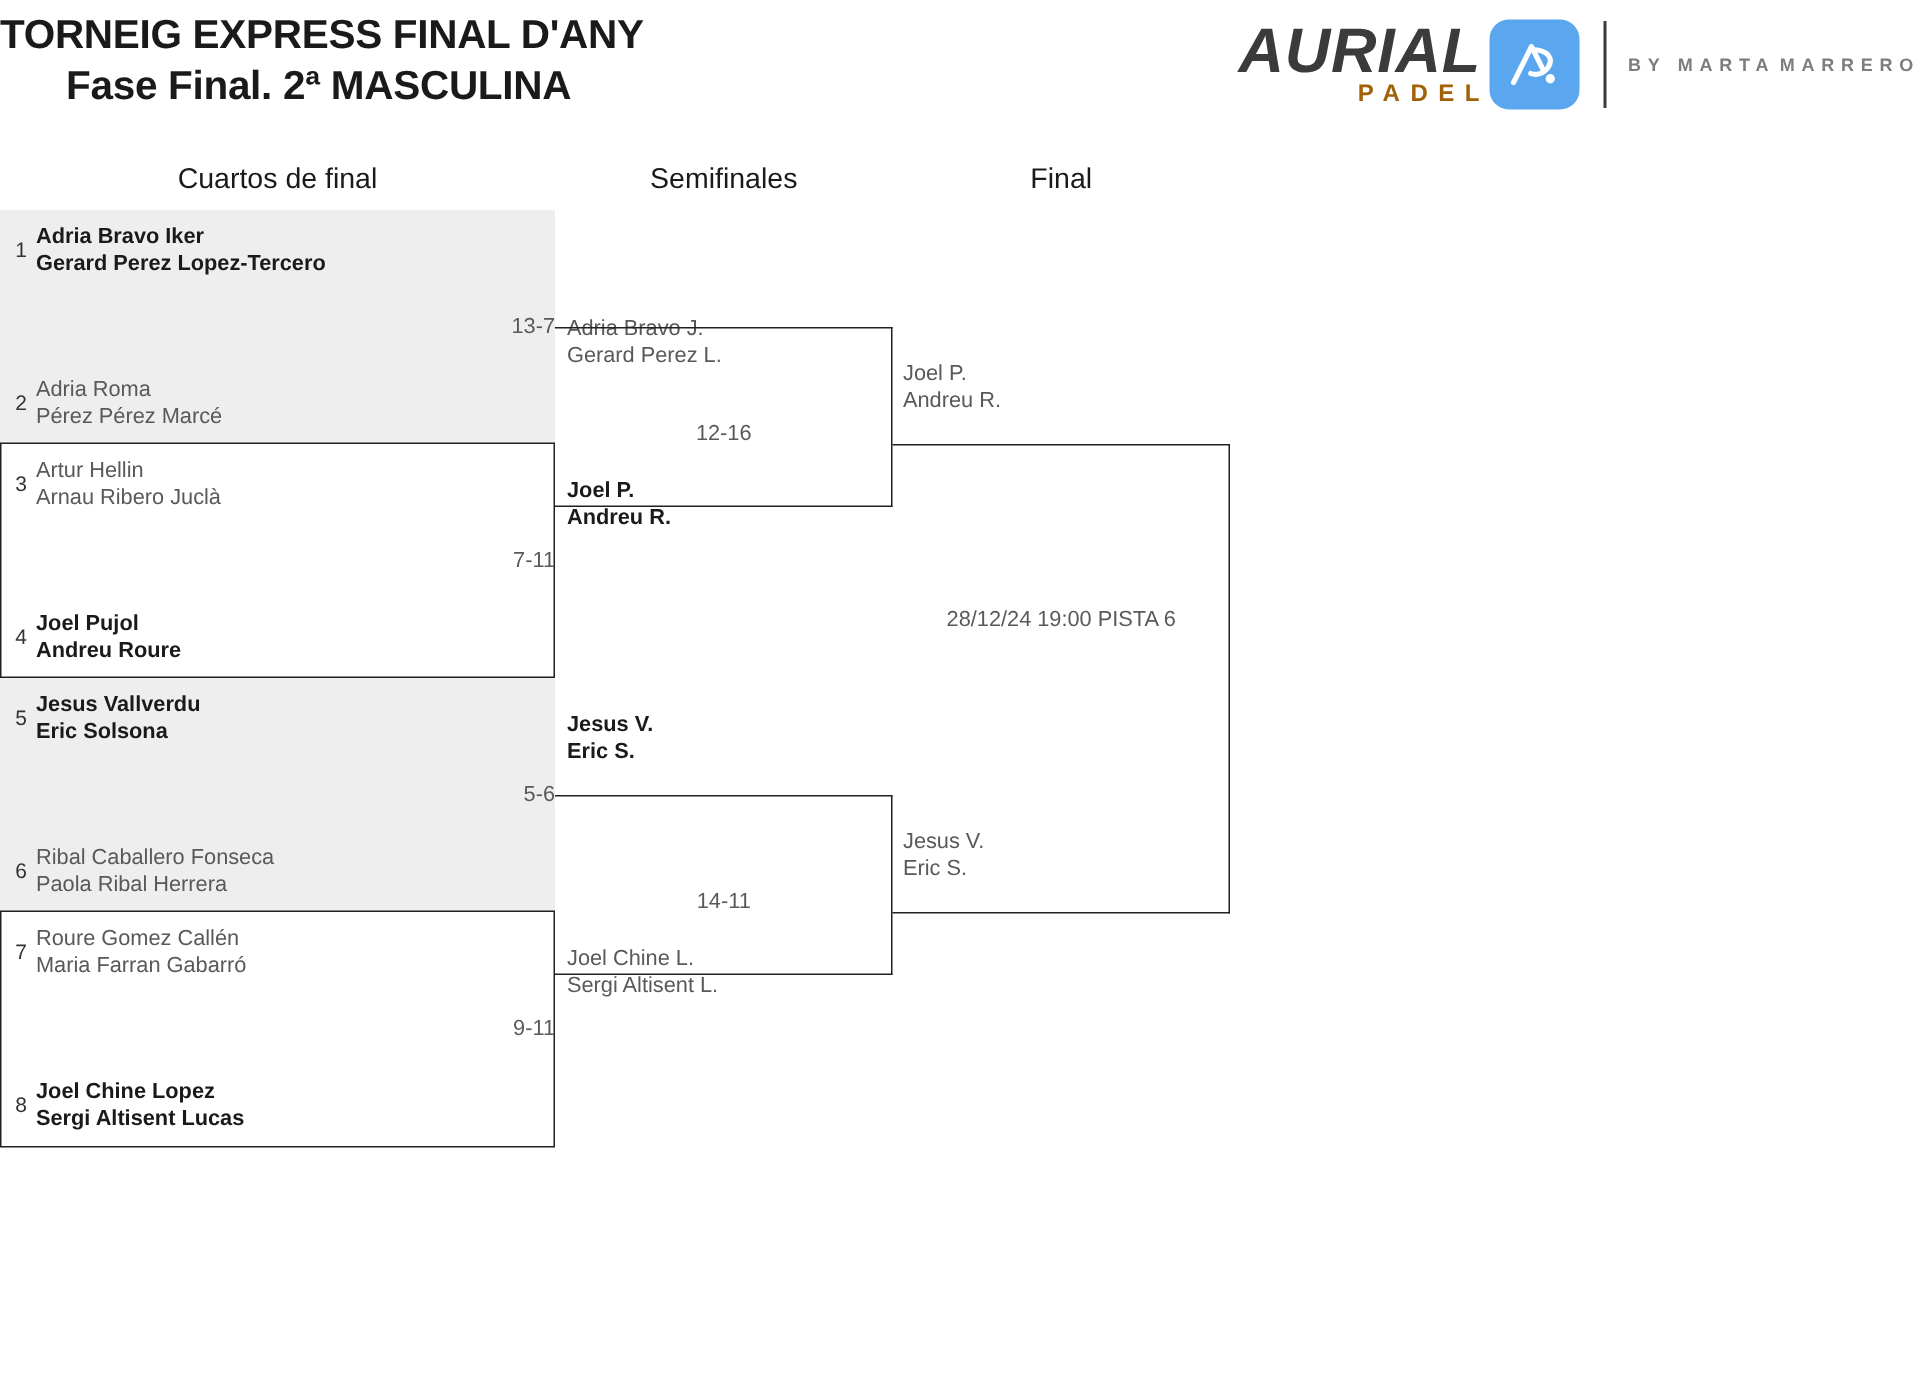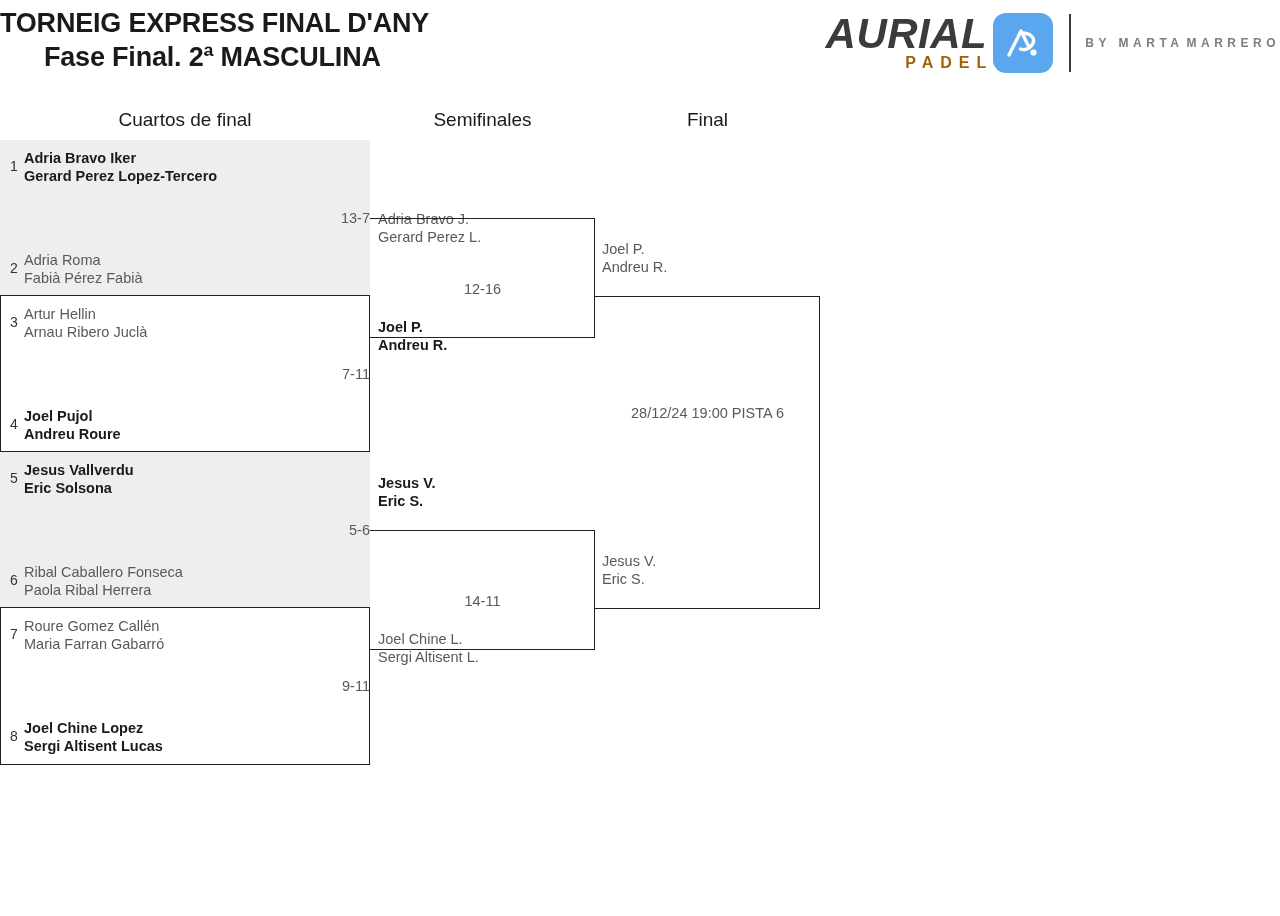--- a/index.html
+++ b/index.html
@@ -276,21 +276,21 @@
     <div class="qf-match shaded" style="top:0px;">
       <div class="qf-seed top">1</div>
       <div class="qf-team top">
         <div class="winner">Adria Bravo Iker</div>
         <div class="winner">Gerard Perez Lopez-Tercero</div>
       </div>
       <div class="qf-score">13-7</div>
       <div class="qf-seed bottom">2</div>
       <div class="qf-team bottom">
         <div class="loser">Adria Roma</div>
-        <div class="loser">Fabià Pérez Fabià</div>
+        <div class="loser">Pérez Pérez Marcé</div>
       </div>
     </div>
 
     <div class="qf-match" style="top:156px;">
       <div class="qf-seed top">3</div>
       <div class="qf-team top">
         <div class="loser">Artur Hellin</div>
         <div class="loser">Arnau Ribero Juclà</div>
       </div>
       <div class="qf-score">7-11</div>

